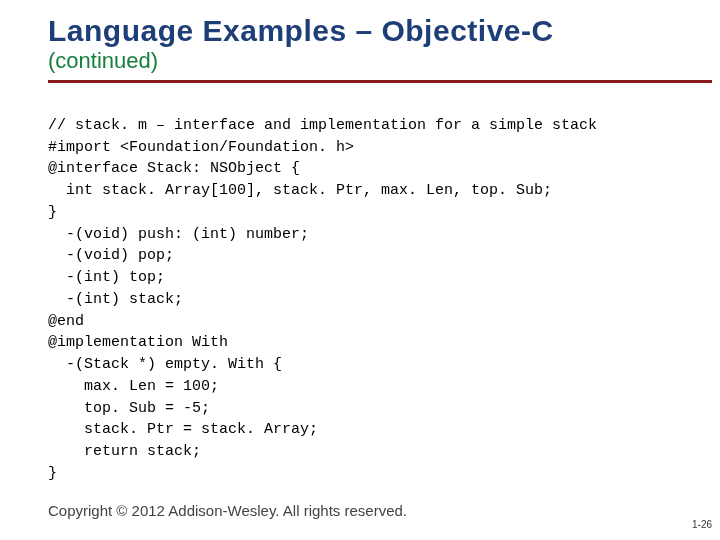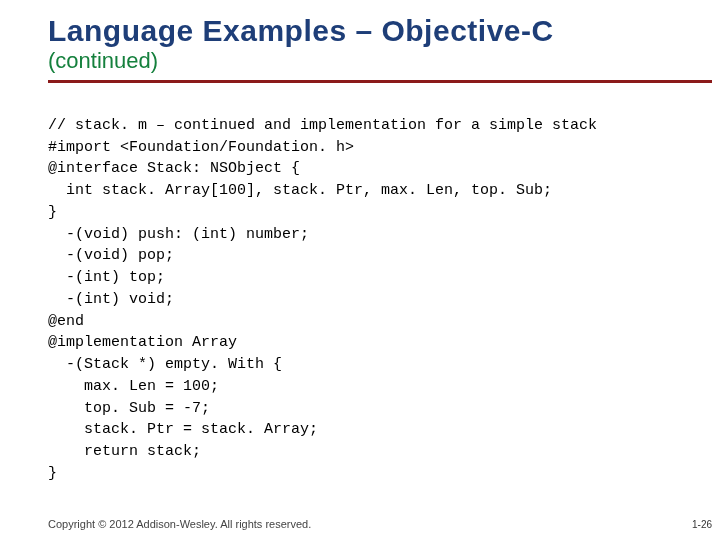--- a/index.html
+++ b/index.html
@@ -45,24 +45,24 @@
     font-size: 15px;
     line-height: 1.45;
     color: #000;
     white-space: pre;
   }
   .code .kw {
     font-weight: normal;
   }
   .footer {
     position: absolute;
-    bottom: 10px;
+    bottom: 21px;
     left: 28px;
     font-family: Arial, sans-serif;
-    font-size: 11px;
+    font-size: 15px;
     color: #444;
   }
   .pagenum {
     position: absolute;
     bottom: 10px;
     right: 28px;
     font-family: Arial, sans-serif;
     font-size: 10px;
     color: #333;
   }
@@ -70,33 +70,33 @@
 </head>
 <body>
 
 <div class="slide">
 
   <h1 class="title">Language Examples – Objective-C</h1>
   <div class="subtitle">(continued)</div>
   <hr class="rule">
 
   <div class="code">
-<span>// stack. m – continued and implementation for a simple stack</span>
+<span>// stack. m – interface and implementation for a simple stack</span>
 <span>#import &lt;Foundation/Foundation. h&gt;</span>
 <span>@interface Stack: NSObject {</span>
 <span><span>  </span><span class="kw">int</span><span> stack. Array[100], stack. Ptr, max. Len, top. Sub;</span></span>
 <span>}</span>
 <span><span>  -(</span><span class="kw">void</span><span>) push: (</span><span class="kw">int</span><span>) number;</span></span>
 <span><span>  -(</span><span class="kw">void</span><span>) pop;</span></span>
 <span><span>  -(</span><span class="kw">int</span><span>) top;</span></span>
-<span><span>  -(</span><span class="kw">int</span><span>) void;</span></span>
+<span><span>  -(</span><span class="kw">int</span><span>) stack;</span></span>
 <span>@end</span>
-<span>@implementation Array</span>
+<span>@implementation With</span>
 <span>  -(Stack *) empty. With {</span>
 <span>    max. Len = 100;</span>
-<span>    top. Sub = -7;</span>
+<span>    top. Sub = -5;</span>
 <span>    stack. Ptr = stack. Array;</span>
 <span><span>    </span><span class="kw">return stack</span><span>;</span></span>
 <span>}</span></div>
 
   <div class="footer">Copyright © 2012 Addison-Wesley. All rights reserved.</div>
   <div class="pagenum">1-26</div>
 </div>
 
 </body></html>

